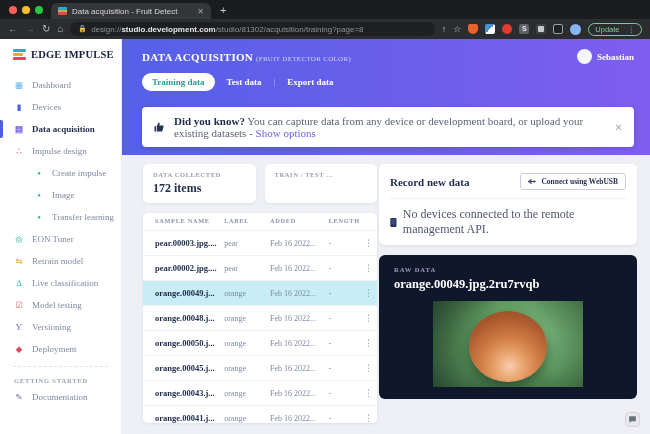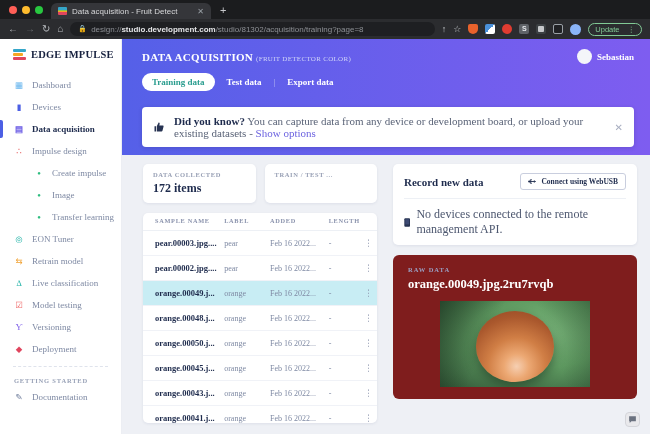--- a/index.html
+++ b/index.html
@@ -73,21 +73,21 @@
   .tabs { display:flex; align-items:center; gap:12px; margin-bottom:16px; }
   .ptab { font-size:9px; font-weight:bold; color:#fff; cursor:pointer; }
   .ptab.active { background:#fff; color:#2a9d8f; border-radius:10px; padding:4px 10px; }
   .tab-sep { color:#b9bdf2; font-size:9px; }
   .banner { background:#fff; border-radius:4px; display:flex; align-items:center; gap:9px; padding:8px 11px; box-shadow:0 1px 4px rgba(20,30,80,.18); }
   .banner-text { font-size:11px; color:#5a6377; flex:1; }
   .banner-text b { color:#1e2b4d; }
   .banner-link { color:#6c63e0; }
   .banner-close { color:#a8aec0; font-size:10px; }
 
-  .main { flex:1; display:flex; gap:16px; padding:9px 13px 11px 21px; min-height:0; }
+  .main { flex:1; display:flex; gap:2px; padding:9px 13px 11px 21px; min-height:0; }
   .col-left { width:234px; flex:0 0 auto; display:flex; flex-direction:column; min-height:0; }
   .col-right { flex:1; min-width:0; }
 
   .card { background:#fff; border-radius:5px; box-shadow:0 1px 3px rgba(30,40,90,.08); }
 
   .stats-row { display:flex; gap:9px; margin-bottom:10px; }
   .stat-card { padding:7px 10px; flex:1; }
   .stat-label { font-size:6.5px; letter-spacing:.6px; color:#98a0b5; font-weight:bold; margin-bottom:3px; white-space:nowrap; }
   .stat-value { font-size:12px; font-weight:bold; color:#1e2b4d; white-space:nowrap; display:flex; align-items:center; gap:5px; }
   .qmark { width:9px; height:9px; border:1px solid #b4bacb; color:#9aa3b8; border-radius:50%; font-size:6px; font-weight:normal; display:inline-flex; align-items:center; justify-content:center; }
@@ -105,21 +105,21 @@
   .data .kebab { color:#8b93ad; font-size:9px; text-align:center; }
   .data tr.hl td { background:#c8edf4; }
   .col-name{width:82px; padding-left:12px!important;} .col-label{width:48px;} .col-added{width:60px;} .col-len{width:26px;} .col-kebab{width:18px;}
 
   .record-card { padding:9px 11px 8px 11px; margin-bottom:10px; }
   .record-head { display:flex; align-items:center; justify-content:space-between; padding-bottom:8px; border-bottom:1px solid #edf0f5; margin-bottom:8px; }
   .record-title { font-size:11px; font-weight:bold; color:#1e2b4d; }
   .webusb-btn { display:flex; align-items:center; gap:4px; border:1px solid #c9cede; border-radius:3px; background:#fff; font-size:7.5px; font-weight:bold; color:#1e2b4d; padding:3px 7px; font-family:inherit; }
   .record-status { display:flex; align-items:center; gap:6px; font-size:12px; color:#4d576f;justify-content:space-between; }
 
-  .raw-card { background:#7f1d1d; border-radius:6px; padding:11px 15px 12px 15px; color:#fff; }
+  .raw-card { background:#0f172a; border-radius:6px; padding:11px 15px 12px 15px; color:#fff; }
   .raw-label { font-size:6.5px; letter-spacing:1px; color:#9aa0c4; font-weight:bold; margin-bottom:4px; }
   .raw-title { font-size:12.5px; font-weight:bold; color:#fff; margin-bottom:9px; }
   .fruit-img { width:150px; height:86px; margin:0 auto; position:relative; overflow:hidden;
     background:radial-gradient(ellipse at 68% 38%, #7fbc80 0%, #609c62 45%, #41704682 75%, #2e5033 100%), #4a7a4e; }
   .fruit-img::before { content:""; position:absolute; inset:0;
     background:linear-gradient(115deg, rgba(20,40,25,.55) 0%, transparent 35%), linear-gradient(250deg, rgba(20,40,25,.35) 0%, transparent 30%); }
   .orange-ball { position:absolute; left:24%; top:12%; width:52%; height:82%; border-radius:50%;
     background:radial-gradient(circle at 52% 78%, #f6cfb2 0%, #eca873 18%, #d07e45 42%, #aa582d 72%, #8d4522 100%);
     box-shadow:0 5px 12px rgba(10,25,15,.45); }
 

